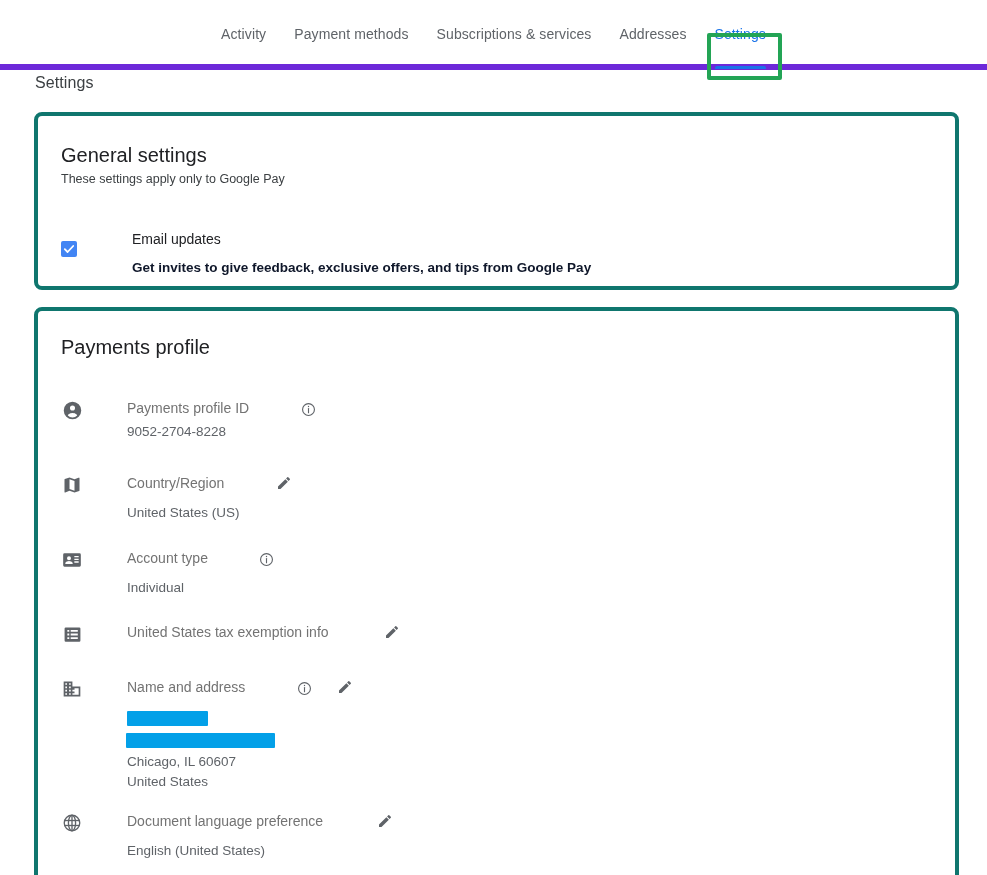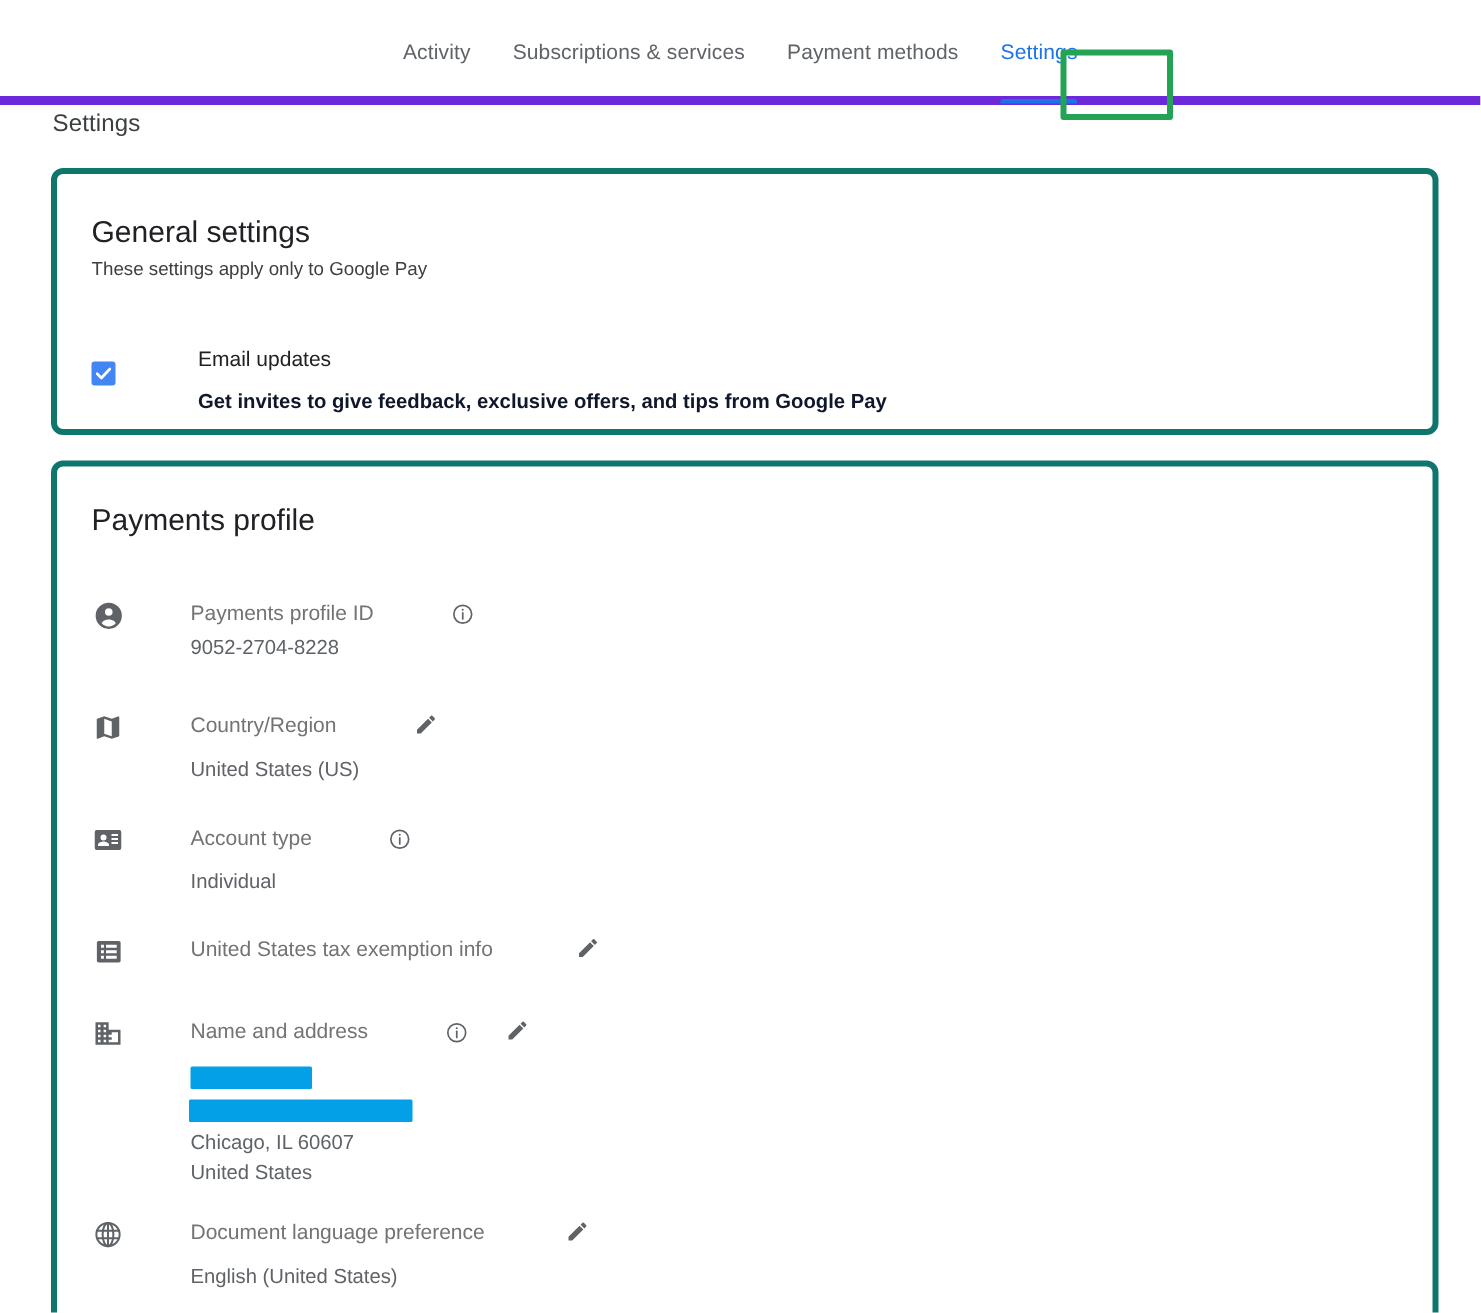--- a/index.html
+++ b/index.html
@@ -174,22 +174,23 @@
   }
 </style>
 </head>
 <body>
 
 <div class="page">
 
   <nav class="navbar">
     <div class="navlist">
       <button class="navitem">Activity</button>
+      <button class="navitem">Payment methods</button>
       <button class="navitem">Subscriptions &amp; services</button>
-      <button class="navitem">Payment methods</button>
+      <button class="navitem">Addresses</button>
       <button class="navitem active">Settings</button>
     </div>
   </nav>
   <div class="tab-highlight"></div>
 
   <div class="page-title">Settings</div>
 
   <section class="card" id="card-general">
     <h2 class="card-title">General settings</h2>
     <div class="card-sub">These settings apply only to Google Pay</div>

